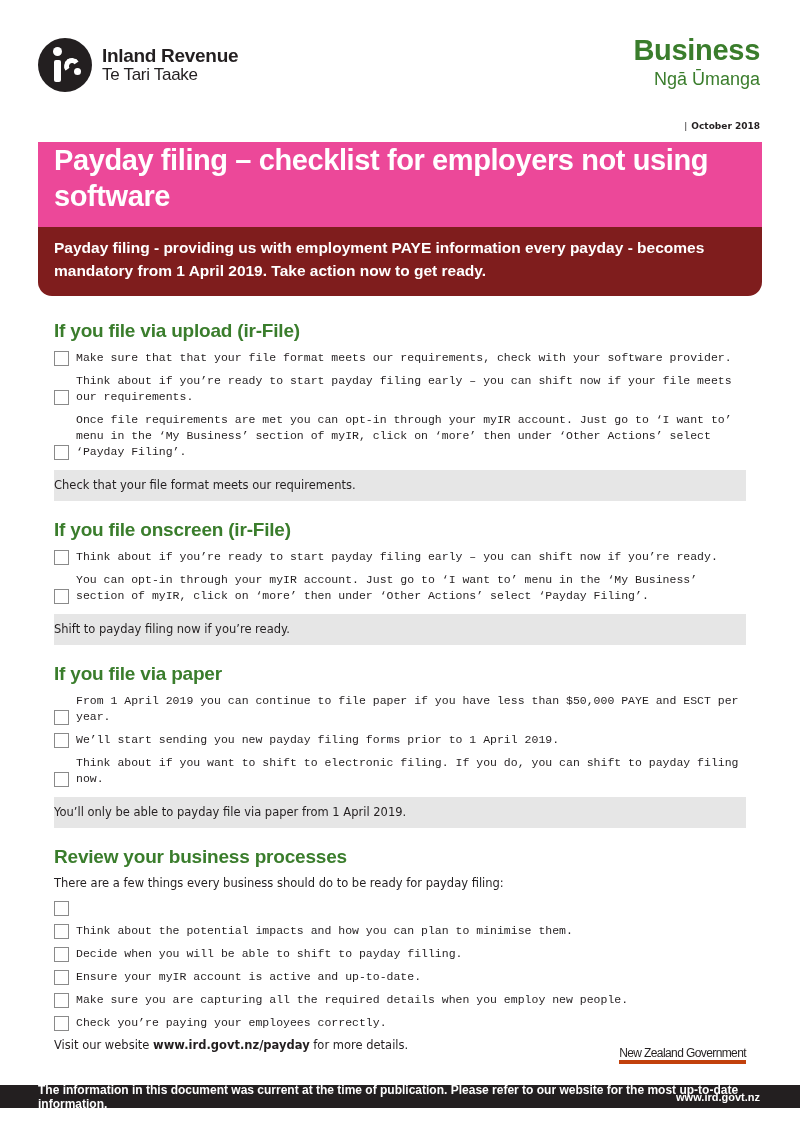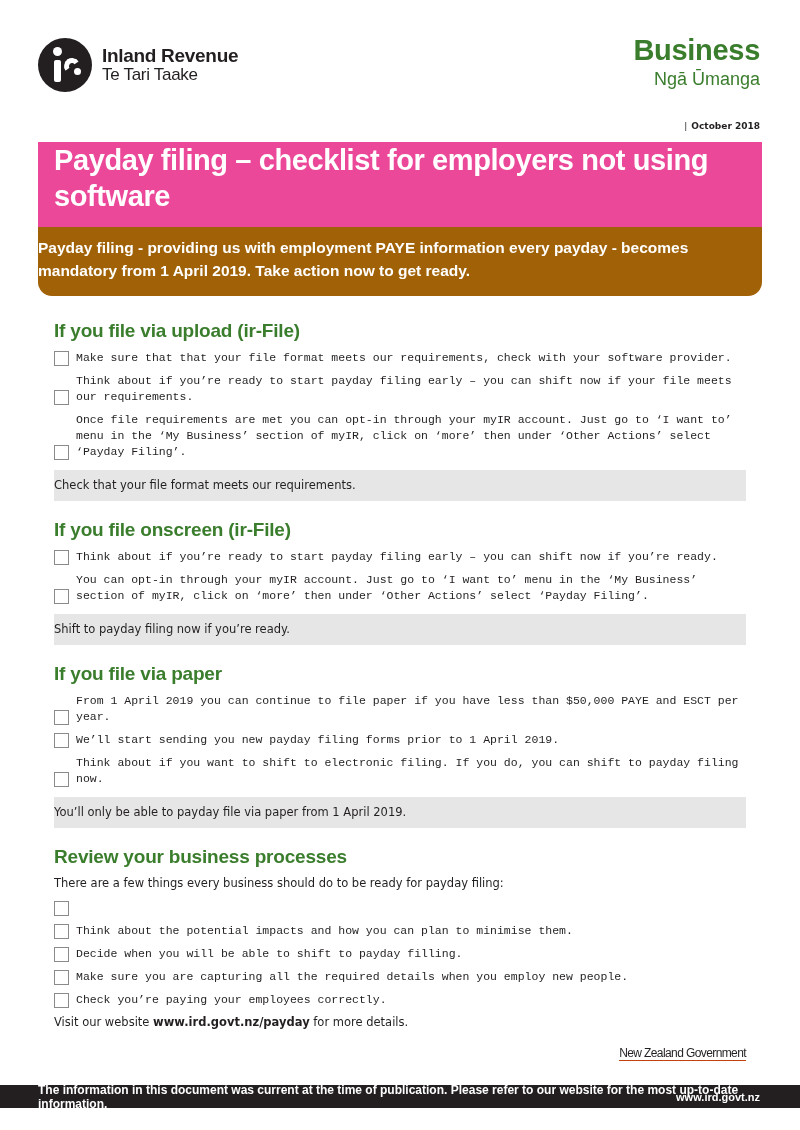--- a/index.html
+++ b/index.html
@@ -19,35 +19,35 @@
 
   .brand { position: absolute; right: 40px; top: 34px; text-align: right; }
   .brand-title { font-family: "Liberation Sans", sans-serif; font-weight: bold; font-size: 29px; color: #3a7d2c; letter-spacing: -0.3px; }
   .brand-sub { font-family: "Liberation Sans", sans-serif; font-size: 18px; color: #3a7d2c; margin-top: 2px; }
 
   .date { position: absolute; right: 40px; top: 121px; font-size: 9px; font-weight: bold; color: #231f20; }
   .date .bar { font-weight: normal; margin-right: 4px; }
 
   .title-block { position: absolute; left: 38px; top: 142px; width: 724px; height: 88px; background: #ec4899; padding: 0 16px; }
   .title { font-family: "Liberation Sans", sans-serif; font-weight: bold; font-size: 29px; line-height: 36px; color: #ffffff; letter-spacing: -0.4px; }
-  .banner { position: absolute; left: 38px; top: 227px; width: 724px; height: 69px; background: #a16207; border-radius: 0 0 14px 14px; padding: 9px 0; }
+  .banner { position: absolute; left: 38px; top: 227px; width: 724px; height: 69px; background: #7f1d1d; border-radius: 0 0 14px 14px; padding: 9px 16px; }
   .banner-text { font-family: "Liberation Sans", sans-serif; font-weight: bold; font-size: 15.5px; line-height: 23px; color: #ffffff; }
 
   .content { position: absolute; left: 54px; top: 316px; width: 692px; }
   .section { margin-bottom: 0; }
   .sec-head { font-family: "Liberation Sans", sans-serif; font-weight: bold; font-size: 19px; color: #3a7d2c; height: 34px; line-height: 30px; letter-spacing: -0.2px; }
   .intro { font-size: 11.5px; color: #231f20; margin: 0 0 10px 0; }
   .item { display: flex; align-items: flex-end; margin-bottom: 7px; font-family: Liberation Mono, monospace; }
   .cb { flex: none; width: 15px; height: 15px; border: 1px solid #8a8a8a; background: #fff; margin-right: 7px; margin-top: 1px; cursor: pointer; }
   .item-text { font-size: 11.5px; line-height: 16px; color: #231f20; }
   .note { background: #e6e6e6; height: 31px; line-height: 31px; font-size: 11.5px; color: #231f20; margin-top: 10px; }
   .visit { font-size: 11.5px; color: #231f20; margin-top: 4px; }
   .visit b { font-weight: bold; }
 
-  .nzgov { position: absolute; right: 54px; top: 1046px; font-family: "Liberation Sans", sans-serif; font-size: 12px; color: #231f20; letter-spacing: -0.6px; border-bottom: 1px solid #c2410c; }
+  .nzgov { position: absolute; right: 54px; top: 1046px; font-family: "Liberation Sans", sans-serif; font-size: 12px; color: #231f20; letter-spacing: -0.6px; border-bottom: 4px solid #c2410c; }
 
   .footer { position: absolute; left: 0; top: 1085px; width: 800px; height: 23px; background: #231f20; display: flex; align-items: center; }
   .footer-text { position: absolute; left: 38px; font-family: "Liberation Sans", sans-serif; font-weight: bold; font-size: 12px; color: #ffffff; }
   .footer-url { position: absolute; right: 40px; font-family: "Liberation Sans", sans-serif; font-weight: bold; font-size: 11px; color: #ffffff; }
 </style>
 </head>
 <body>
 
 <div class="header">
   <div class="logo">
@@ -136,20 +136,24 @@
     <div class="item">
       <div class="cb"></div>
       <div class="item-text">Think about the potential impacts and how you can plan to minimise them.</div>
     </div>
     <div class="item">
       <div class="cb"></div>
       <div class="item-text">Decide when you will be able to shift to payday filling.</div>
     </div>
     <div class="item">
       <div class="cb"></div>
+      <div class="item-text">Ensure your myIR account is active and up-to-date.</div>
+    </div>
+    <div class="item">
+      <div class="cb"></div>
       <div class="item-text">Make sure you are capturing all the required details when you employ new people.</div>
     </div>
     <div class="item">
       <div class="cb"></div>
       <div class="item-text">Check you’re paying your employees correctly.</div>
     </div>
     <div class="visit">
       <span>Visit our website </span><b>www.ird.govt.nz/payday</b><span> for more details.</span>
     </div>
   </div>

